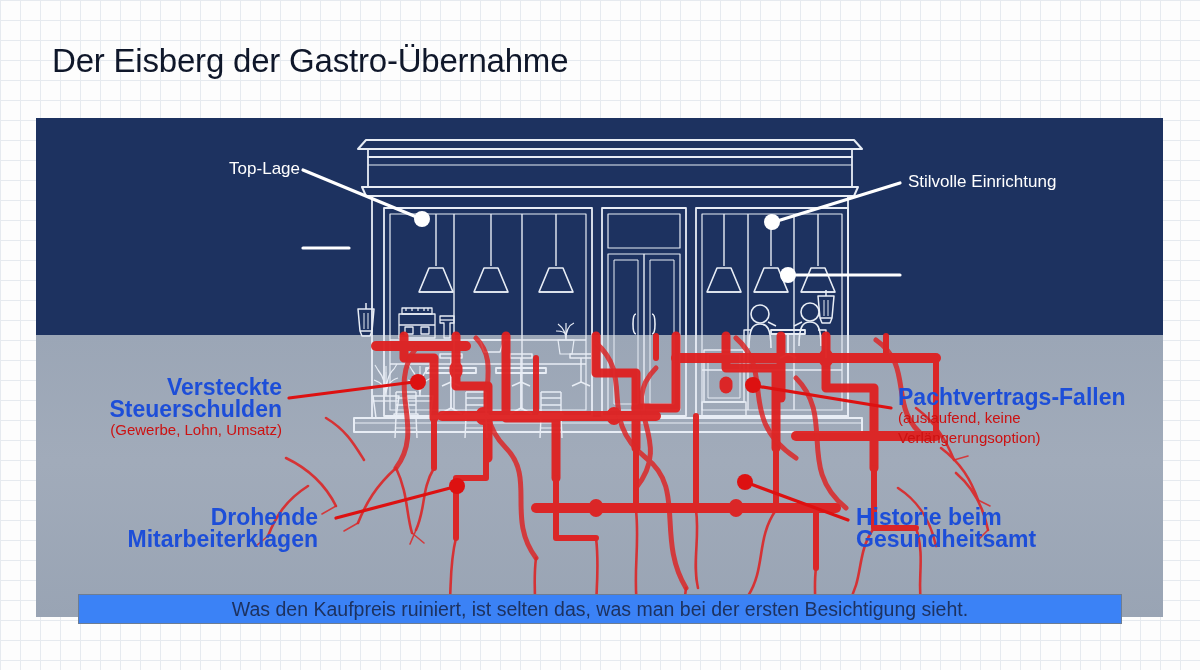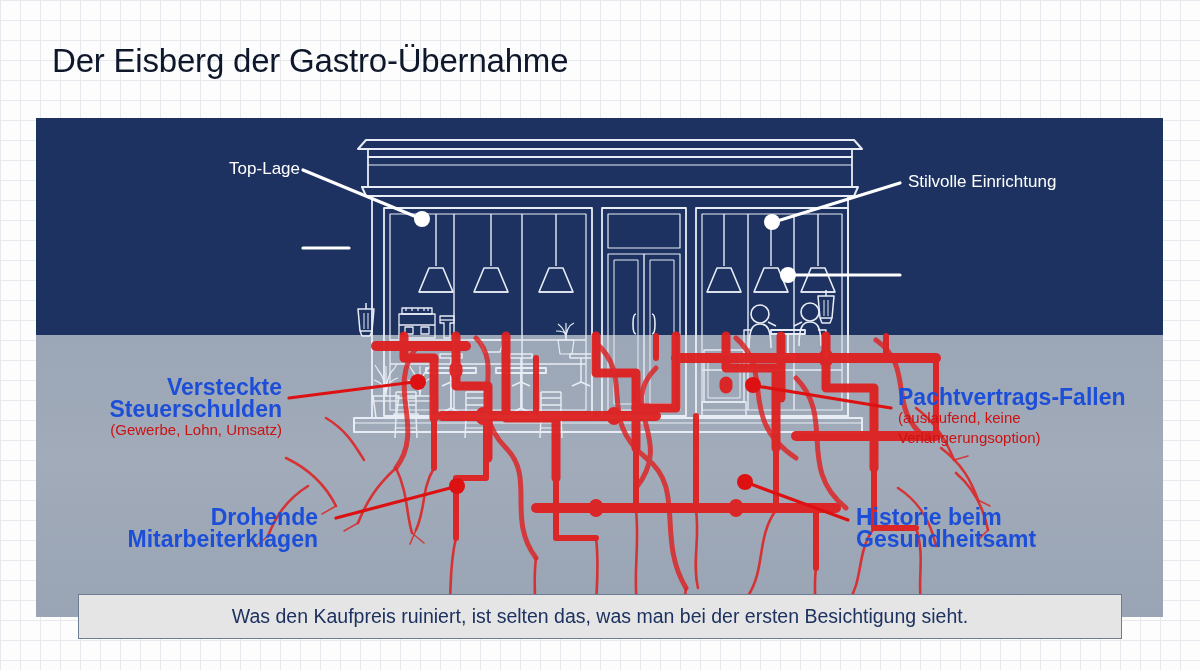--- a/index.html
+++ b/index.html
@@ -46,22 +46,22 @@
     color:#1d4ed8; font-size:23px; font-weight:bold; line-height:22px;
   }
   .lbl-red-sub {
     color:#cc1111; font-size:15px; font-weight:400; line-height:20px;
   }
   .ta-r { text-align:right;padding-left:7px; }
   .ta-l { text-align:left; }
 
   .caption-box {
     position:absolute; left:78px; top:594px;
-    width:1044px; height:45px;
-    background:#e5e5e5;
+    width:1044px; height:30px;
+    background:#3b82f6;
     border:1.5px solid #6d7d93;
     display:flex; align-items:center; justify-content:center;
   }
   .caption-text {
     font-size:19.5px; color:#1d3260; font-weight:400; white-space:nowrap;
   }
 </style>
 </head>
 <body>
 

